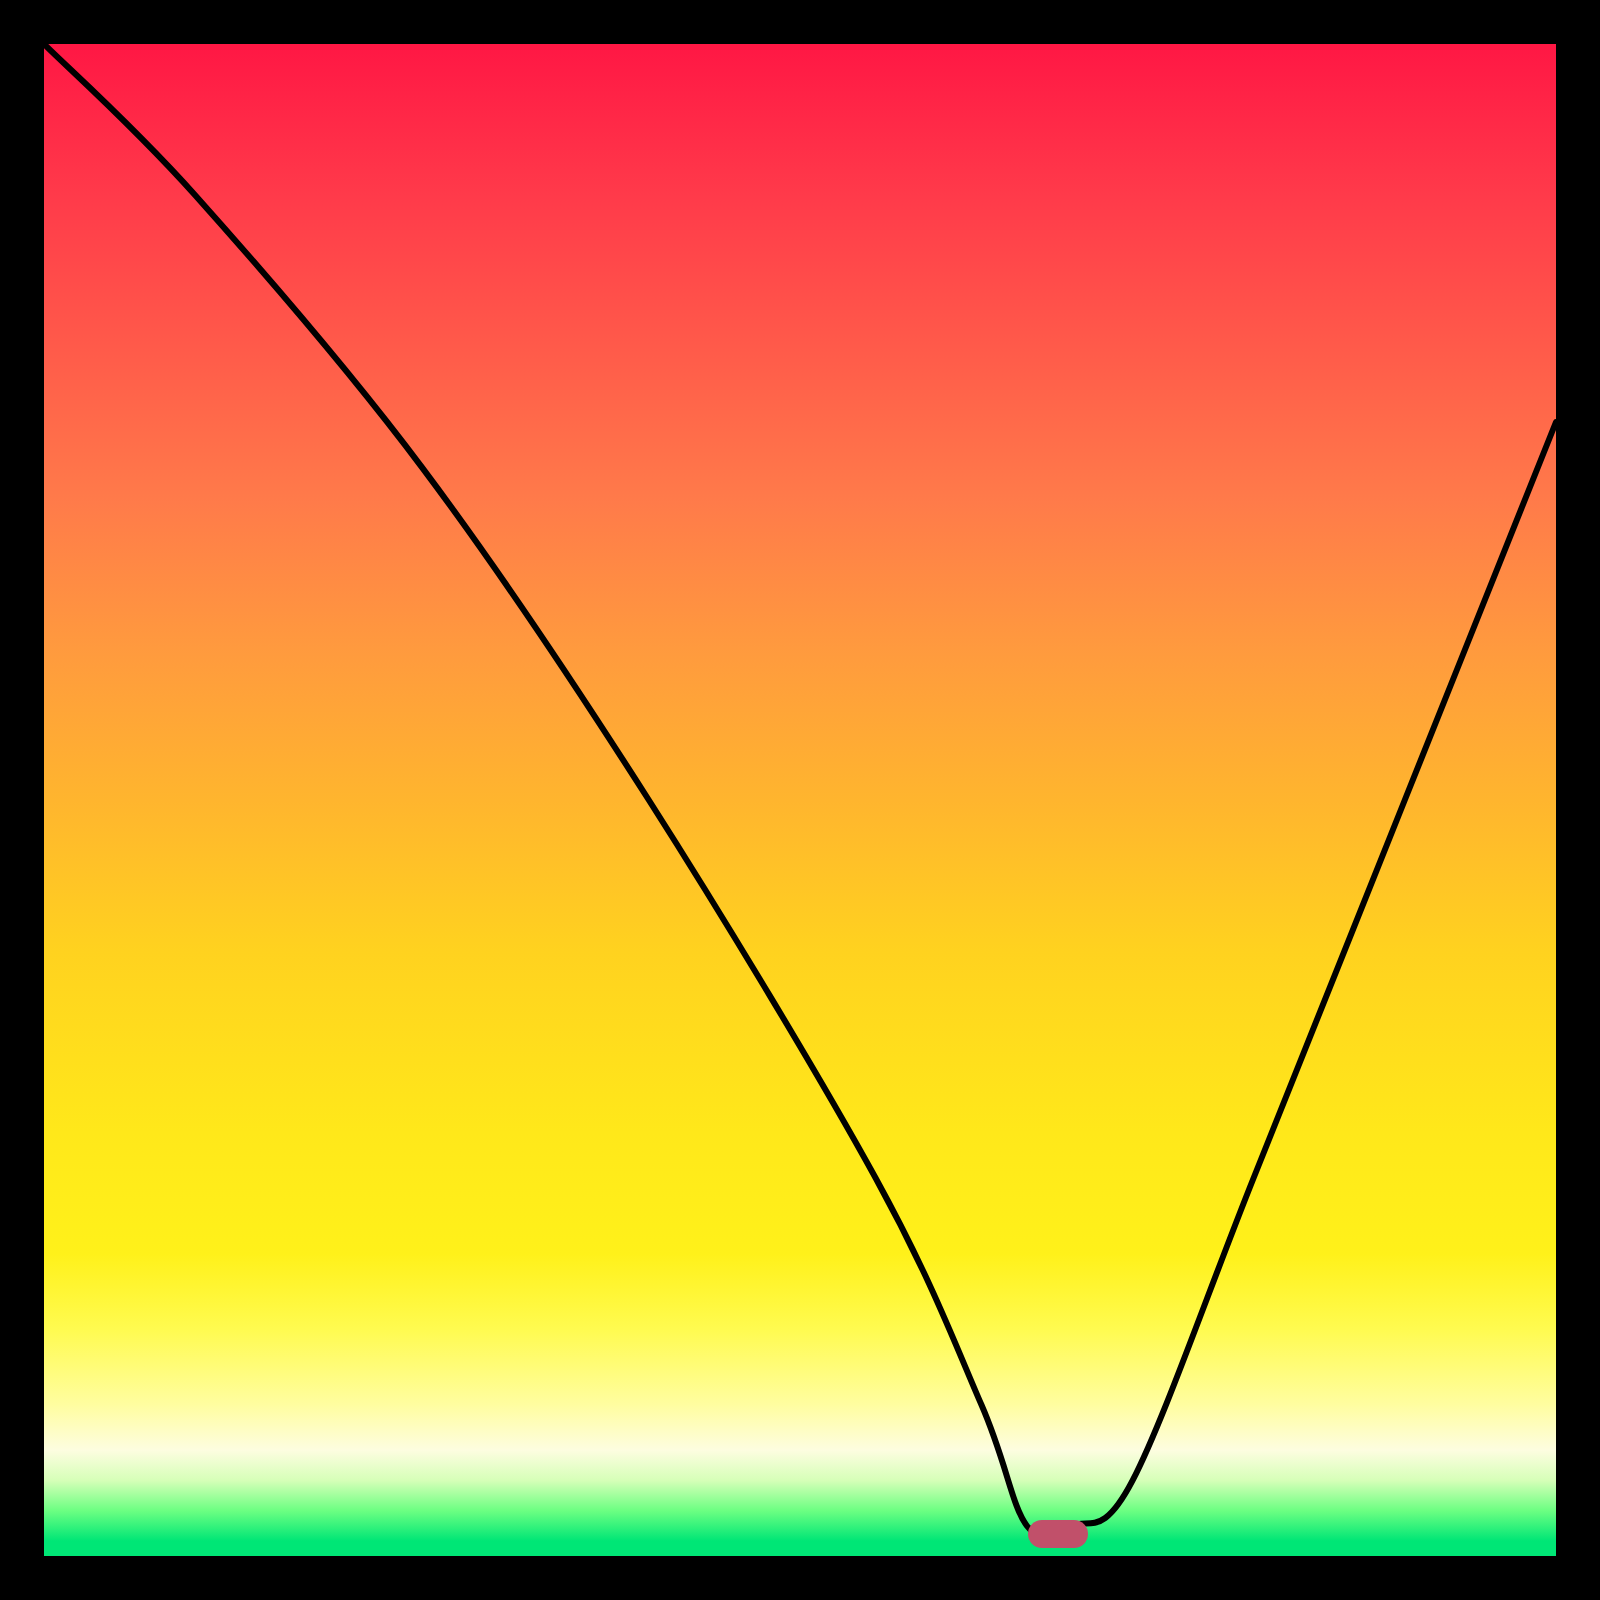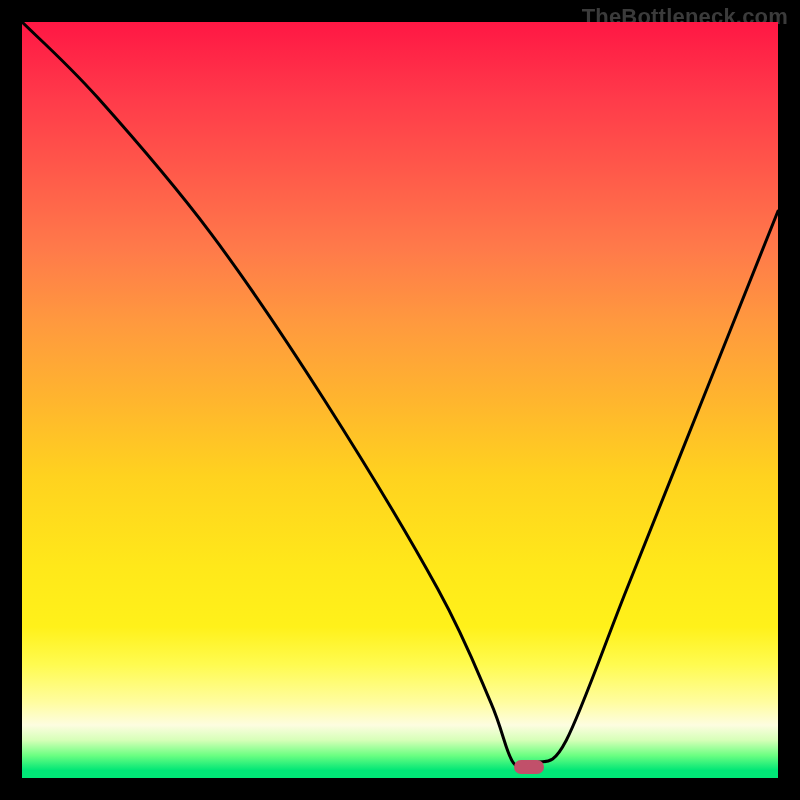--- a/index.html
+++ b/index.html
@@ -75,21 +75,20 @@
     font-size: 22px;
     font-weight: 600;
     letter-spacing: 0.2px;
     user-select: none;
   }
 </style>
 </head>
 <body>
 
 <div class="frame">
-  <div class="watermark">TheBottleneck.com</div>
 
   <div class="plot">
     <div class="gradient"></div>
 
     <svg class="curve" viewBox="0 0 756 756" preserveAspectRatio="none">
       <path id="curve-path" fill="none" stroke="#000" stroke-width="3" stroke-linecap="round" stroke-linejoin="round" d="M 0 0 C 12.600000000000001 12.599999999999996, 44.10000000000001 40.31999999999998, 75.60000000000001 75.59999999999998 C 107.10000000000001 110.87999999999998, 151.2 161.28, 189 211.68 C 226.8 262.08000000000004, 264.6 318.78, 302.40000000000003 378 C 340.20000000000005 437.22, 388.08000000000004 516.6, 415.8 567 C 443.52 617.4, 456.11999999999995 651.42, 468.71999999999997 680.4 C 481.32 709.38, 483.84000000000003 730.8, 491.40000000000003 740.88 C 498.96000000000004 750.96, 505.26000000000005 744.66, 514.08 740.88 C 522.9 737.1, 529.1999999999999 747.18, 544.3199999999999 718.1999999999999 C 559.4399999999999 689.2199999999999, 582.1200000000001 623.7, 604.8000000000001 567 C 627.48 510.3, 655.2 441, 680.4 378 C 705.5999999999999 315, 743.4 220.5, 756 189"></path>
     </svg>
 
     <div class="marker" id="min-marker" style="left: 491.52px; top: 738.44px;"></div>
   </div>

